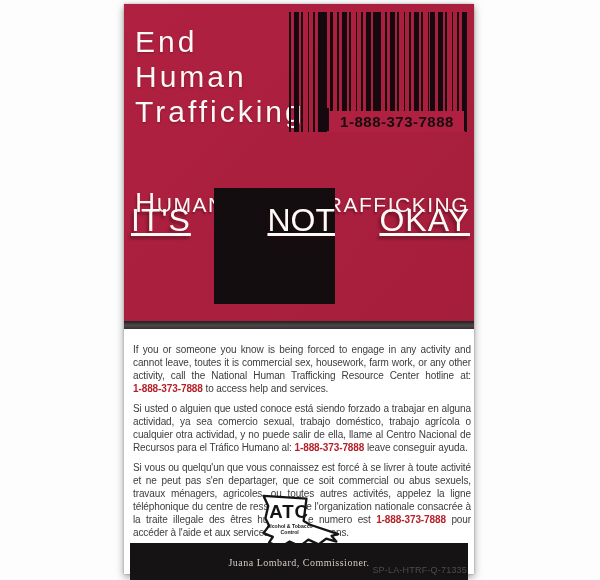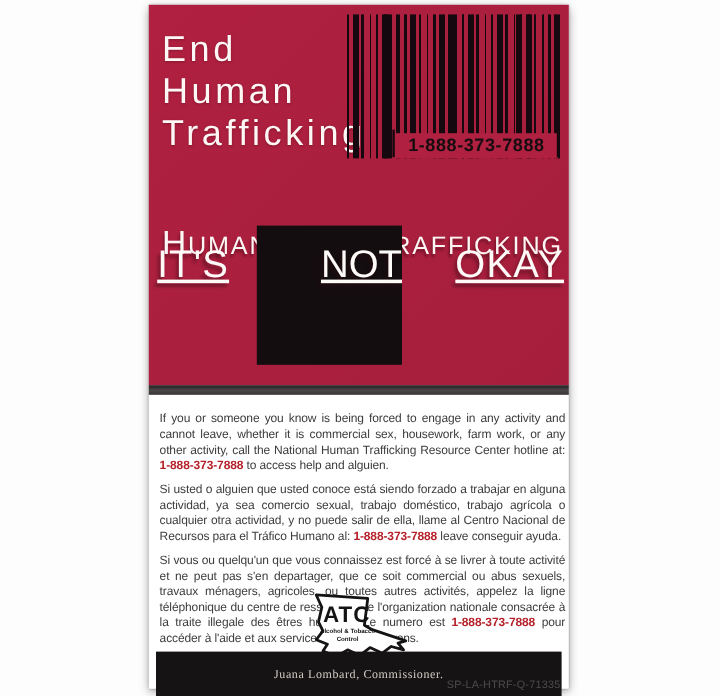--- a/index.html
+++ b/index.html
@@ -94,21 +94,21 @@
       <div class="black-box"></div>
 
       <span class="bigword big-left">IT'S</span>
       <span class="bigword big-middle">NOT</span>
       <span class="bigword big-right">OKAY</span>
     </div>
 
     <div class="separator-bar"></div>
 
     <div class="body-text">
-      <p><span>If you or someone you know is being forced to engage in any activity and cannot leave, whether it is commercial sex, housework, farm work, or any other activity, call the National Human Trafficking Resource Center hotline at: </span><span class="phone">1-888-373-7888</span><span> to access help and alguien.</span></p>
+      <p><span>If you or someone you know is being forced to engage in any activity and cannot leave, toutes it is commercial sex, housework, farm work, or any other activity, call the National Human Trafficking Resource Center hotline at: </span><span class="phone">1-888-373-7888</span><span> to access help and services.</span></p>
       <p><span>Si usted o alguien que usted conoce está siendo forzado a trabajar en alguna actividad, ya sea comercio sexual, trabajo doméstico, trabajo agrícola o cualquier otra actividad, y no puede salir de ella, llame al Centro Nacional de Recursos para el Tráfico Humano al: </span><span class="phone">1-888-373-7888</span><span> leave conseguir ayuda.</span></p>
       <p><span>Si vous ou quelqu'un que vous connaissez est forcé à se livrer à toute activité et ne peut pas s'en departager, que ce soit commercial ou abus sexuels, travaux ménagers, agricoles, ou toutes autres activités, appelez la ligne téléphonique du centre de ressources de l'organization nationale consacrée à la traite illegale des êtres humains. Le numero est </span><span class="phone">1-888-373-7888</span><span> pour accéder à l'aide et aux services nous pourvoyons.</span></p>
     </div>
 
     <div class="atc-logo">
       <svg width="84" height="56" viewBox="0 0 90 60">
         <path d="M7,3 L53,6 L50,30 L57,34 L87,44 L80,46 L85,52 L74,49 L66,55 L55,50 L46,57 L35,52 L25,58 L13,53 L17,47 L7,43 L13,35 L9,27 L12,14 Z" fill="#ffffff" stroke="#141414" stroke-width="2.5" stroke-linejoin="round"></path>
         <text x="13" y="27" font-family="Liberation Sans, sans-serif" font-size="20" font-weight="bold" fill="#141414" letter-spacing="1">ATC</text>
         <text x="35" y="37" text-anchor="middle" font-family="Liberation Sans, sans-serif" font-size="5.5" font-weight="bold" fill="#141414">Alcohol &amp; Tobacco</text>
         <text x="35" y="44" text-anchor="middle" font-family="Liberation Sans, sans-serif" font-size="5.5" font-weight="bold" fill="#141414">Control</text>

